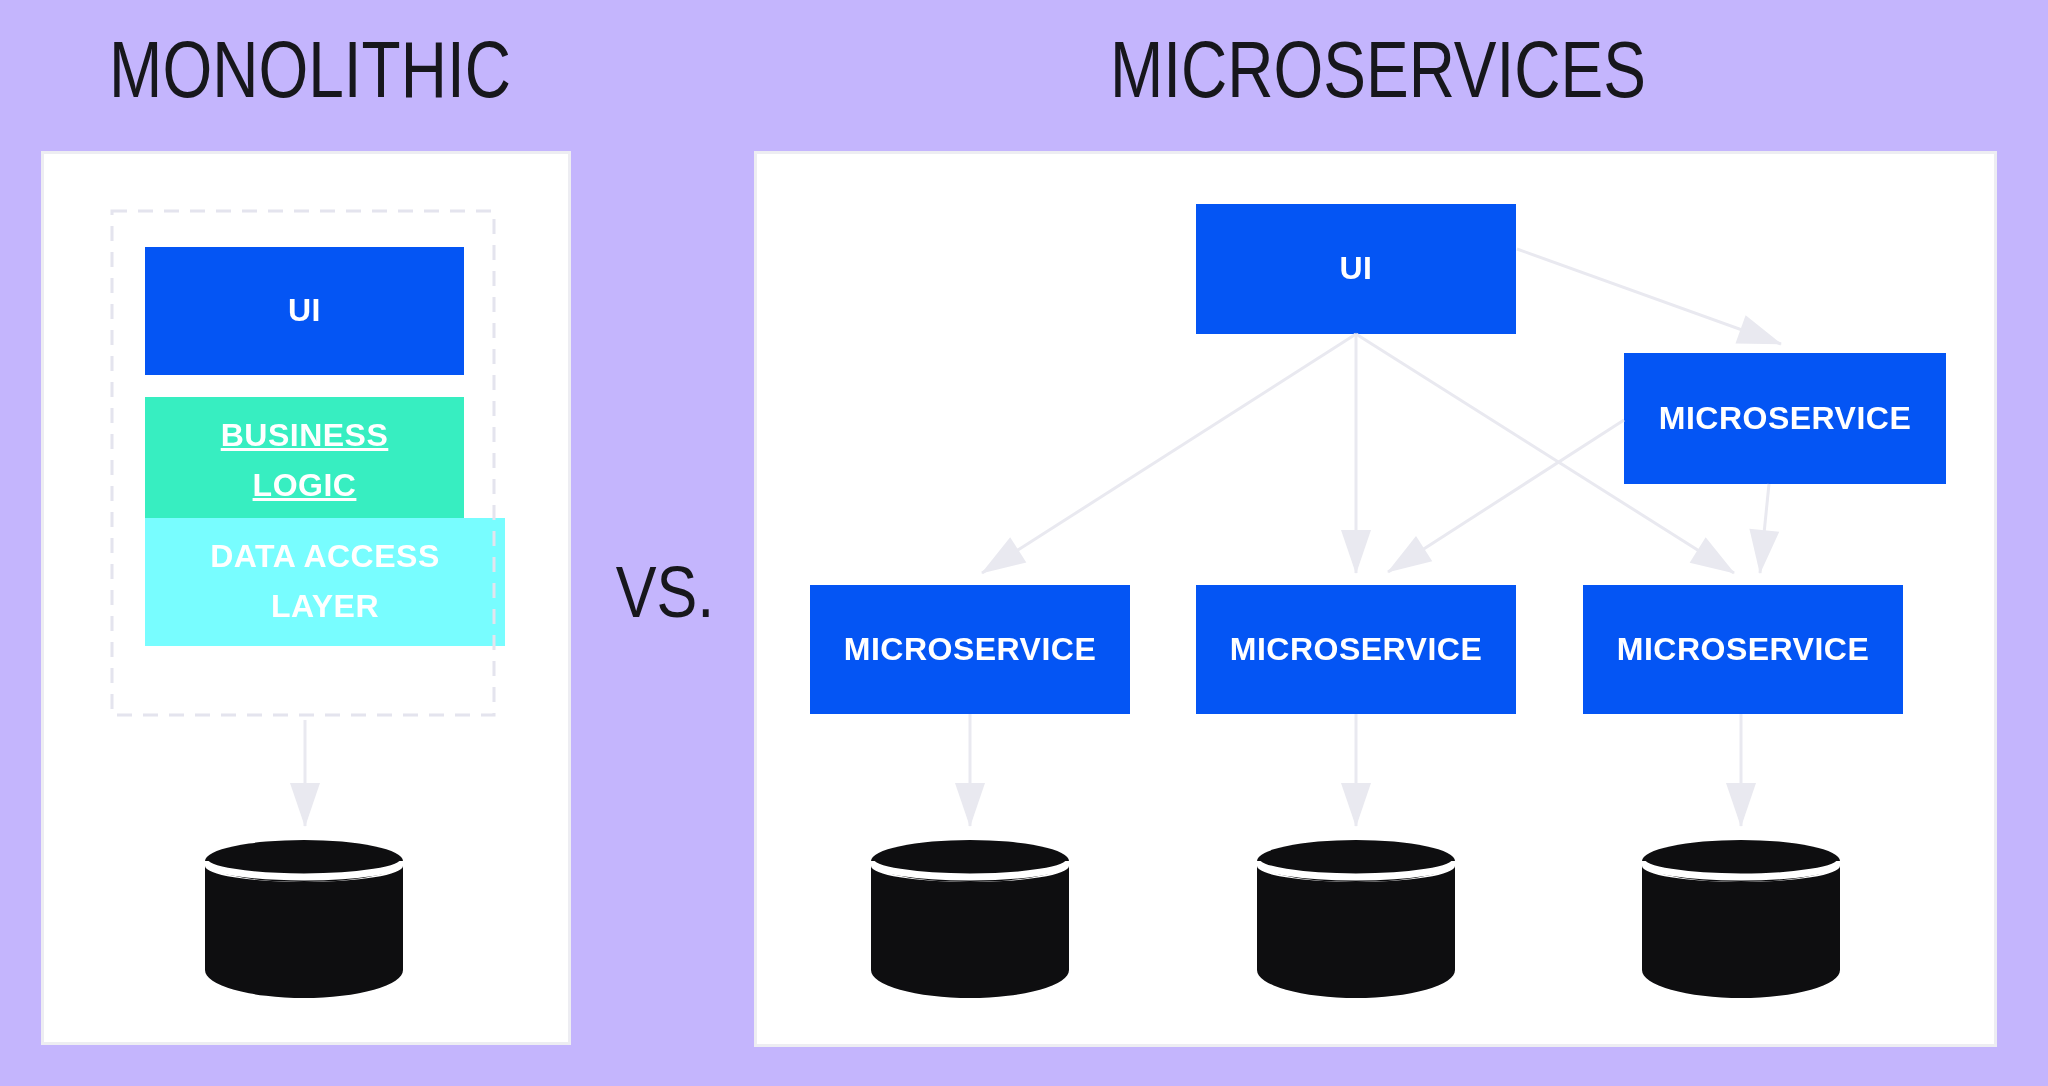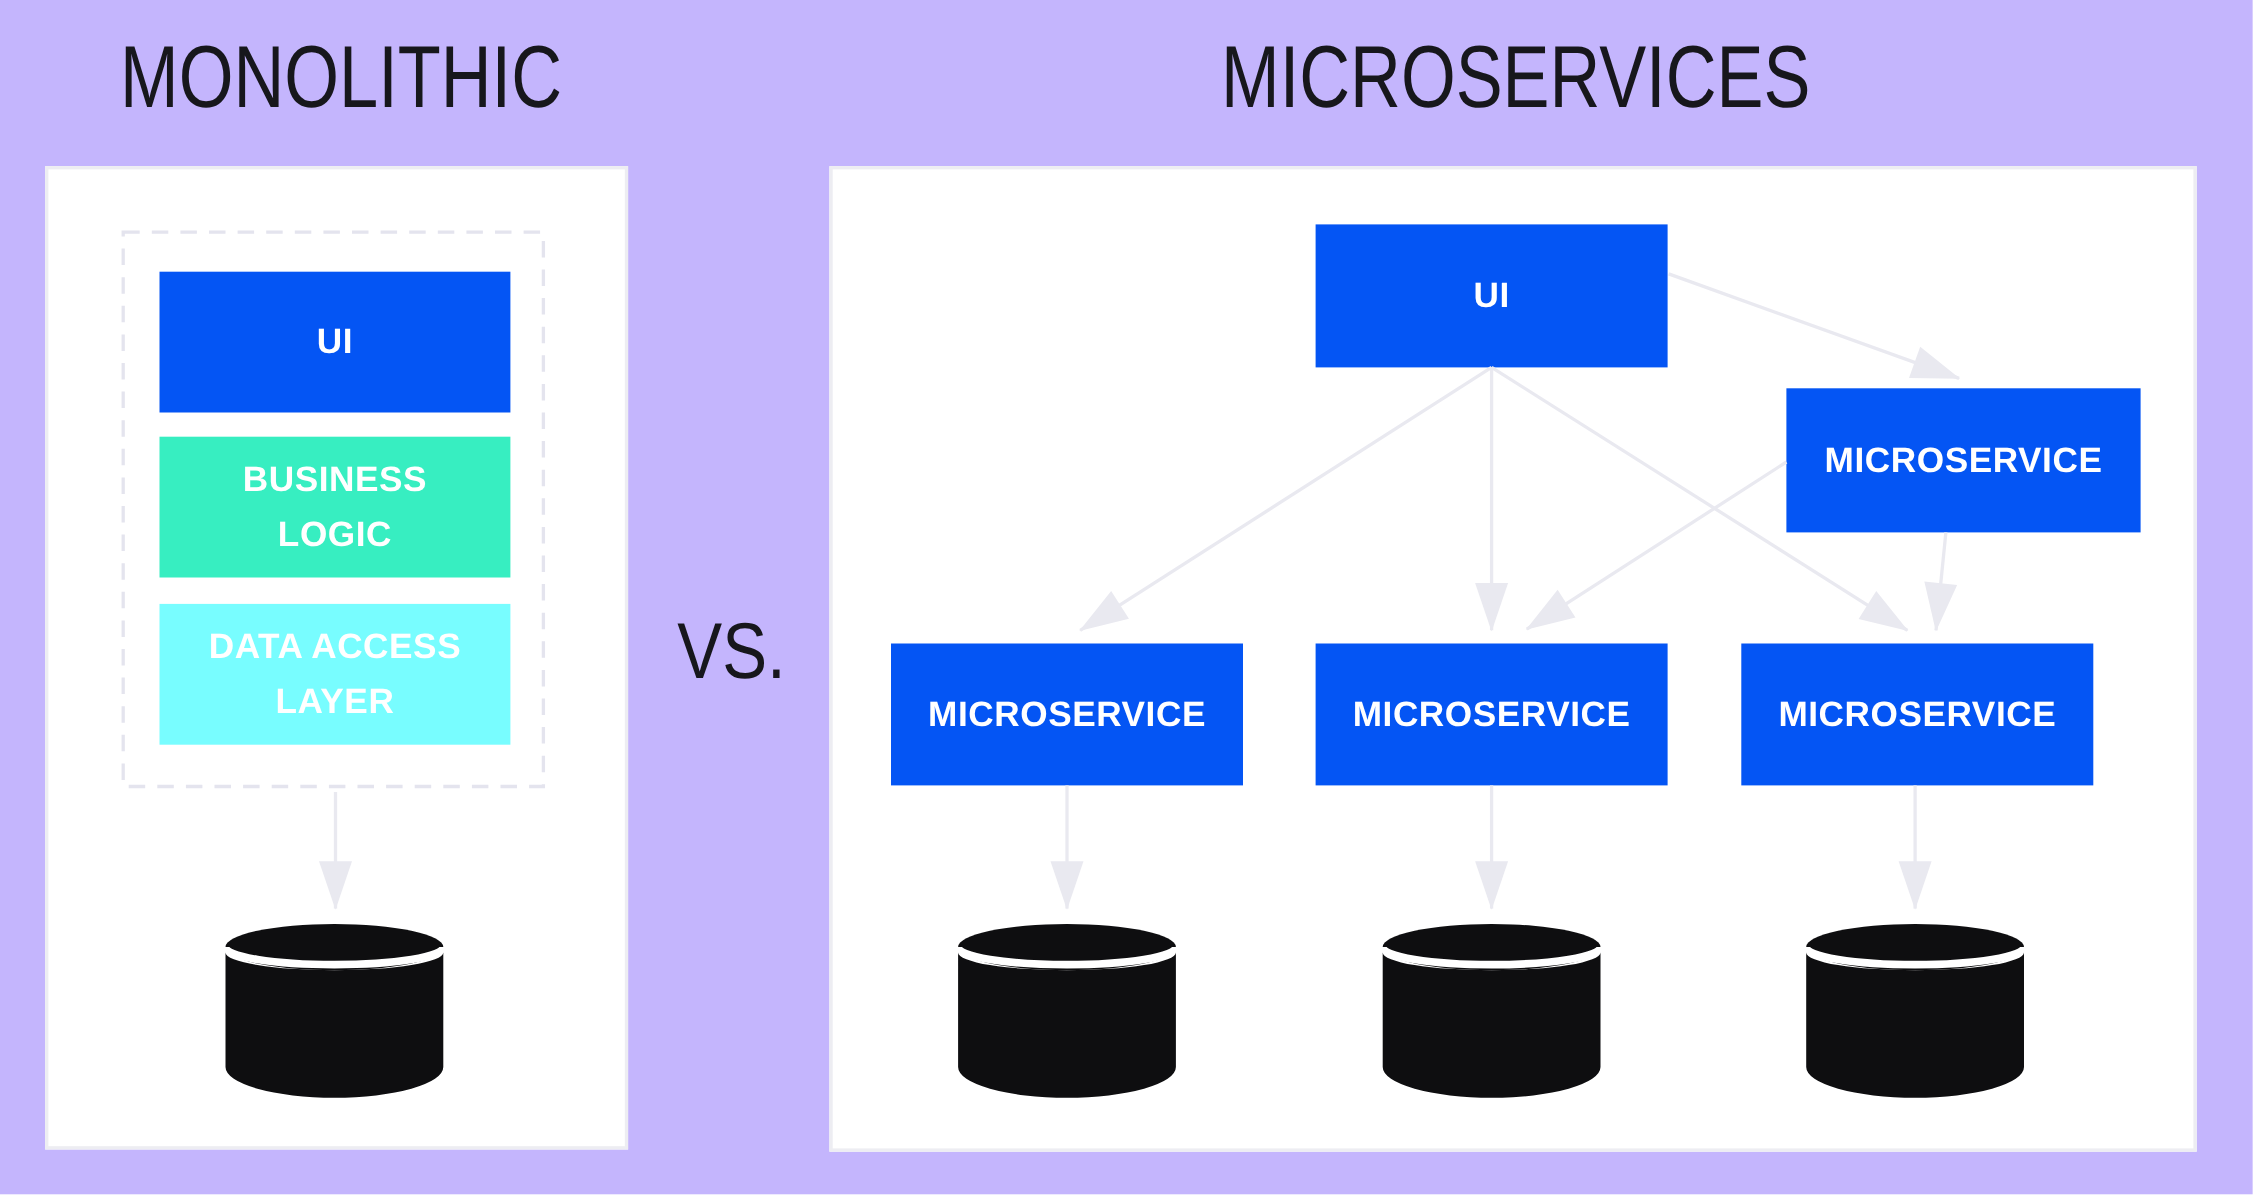--- a/index.html
+++ b/index.html
@@ -59,22 +59,22 @@
     text-align: center;
     font-weight: 700;
     font-size: 32px;
     line-height: 1.55;
     letter-spacing: 0.5px;
     color: var(--label, #ffffff);
     background: var(--blue, #0455f4);
     padding: 4px 28px;
   }
   .node-mono-ui  { left: 145px;  top: 247px; width: 319px; height: 128px; }
-  .node-mono-biz { left: 145px;  top: 397px; width: 319px; height: 128px; background: var(--teal, #37eec1); }
-  .node-mono-dal { left: 145px;  top: 549px; width: 319px; height: 128px; background: var(--cyan, #78fdff); }
+  .node-mono-biz { left: 145px;  top: 397px; width: 319px; height: 128px; background: var(--teal, #37eec1); text-decoration: underline; }
+  .node-mono-dal { left: 145px;  top: 518px; width: 360px; height: 128px; background: var(--cyan, #78fdff); }
 
   .node-ms-ui  { left: 1196px; top: 204px; width: 320px; height: 130px; }
   .node-ms-top { left: 1624px; top: 353px; width: 322px; height: 131px; }
   .node-ms-1   { left: 810px;  top: 585px; width: 320px; height: 129px; }
   .node-ms-2   { left: 1196px; top: 585px; width: 320px; height: 129px; }
   .node-ms-3   { left: 1583px; top: 585px; width: 320px; height: 129px; }
 
   .overlay {
     position: absolute;
     left: 0; top: 0;

